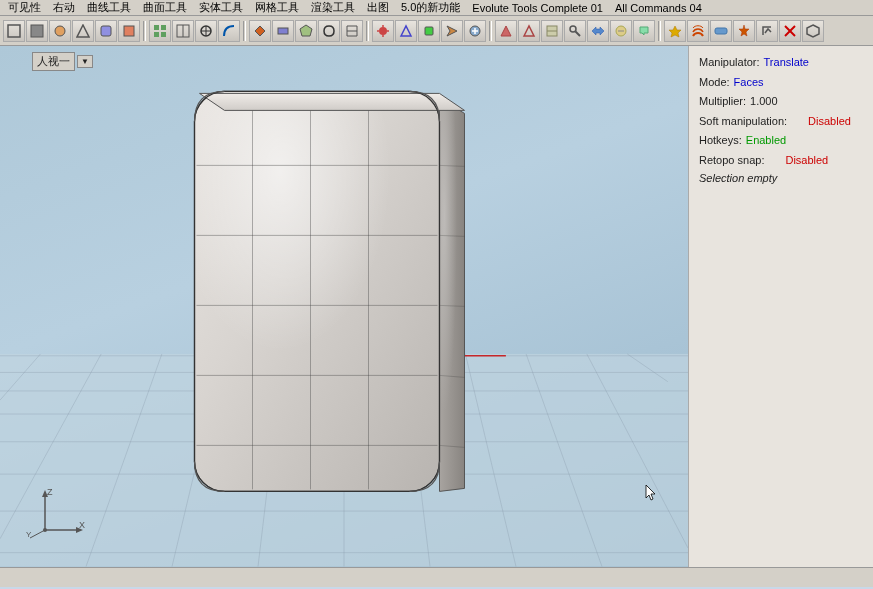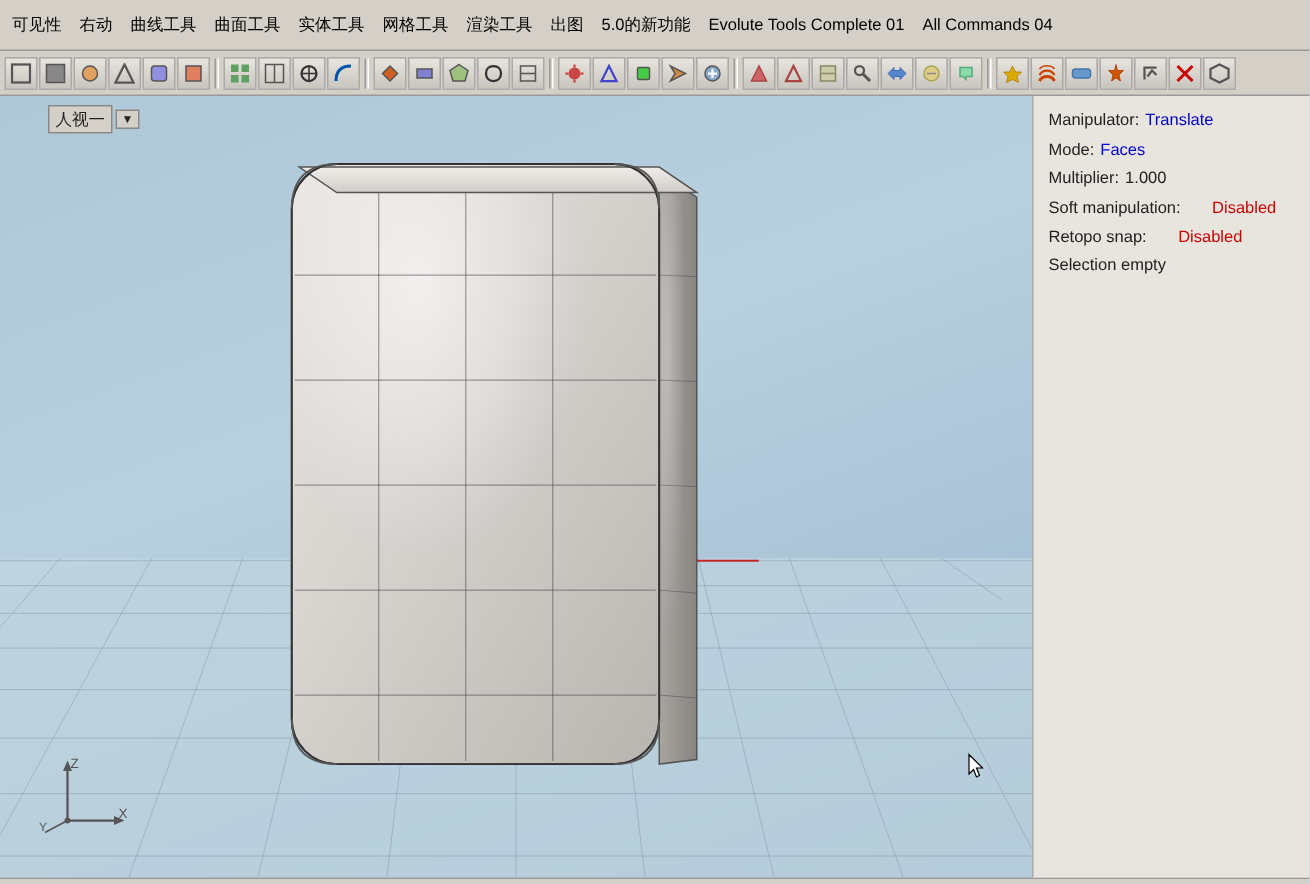--- a/index.html
+++ b/index.html
@@ -10,21 +10,21 @@
       font-family: Arial, sans-serif;
       font-size: 11px;
       background: #c8d8e8;
     }
 
     
     #menu-bar {
       display: flex;
       background: #d4d0c8;
       border-bottom: 1px solid #999;
-      height: 34px;
+      height: 16px;
       align-items: center;
       padding: 0 2px;
     }
     .menu-item {
       padding: 0 6px;
       font-size: 11px;
       color: #000;
       cursor: pointer;
       white-space: nowrap;
     }
@@ -142,20 +142,21 @@
     }
     .info-value {
       margin-left: 4px;
     }
     .info-value.blue { color: #0000cc; }
     .info-value.red { color: #cc0000; padding-left: 17px; }
     .info-value.green { color: #009900; }
     .info-empty {
       margin-top: 4px;
       color: #222;
+      font-style: italic;
     }
 
     
     #status-bar {
       height: 20px;
       background: #d4d0c8;
       border-top: 1px solid #999;
       display: flex;
       align-items: center;
       padding: 0 8px;
@@ -524,20 +525,24 @@
     </div>
     <div class="info-row">
       <span class="info-label">Multiplier:</span>
       <span class="info-value">1.000</span>
     </div>
     <div class="info-row">
       <span class="info-label">Soft manipulation:</span>
       <span class="info-value red">Disabled</span>
     </div>
     <div class="info-row">
+      <span class="info-label">Hotkeys:</span>
+      <span class="info-value green">Enabled</span>
+    </div>
+    <div class="info-row">
       <span class="info-label">Retopo snap:</span>
       <span class="info-value red">Disabled</span>
     </div>
     <div class="info-empty">Selection empty</div>
   </div>
 </div>
 
 <div id="status-bar">
   <span></span>
 </div>

